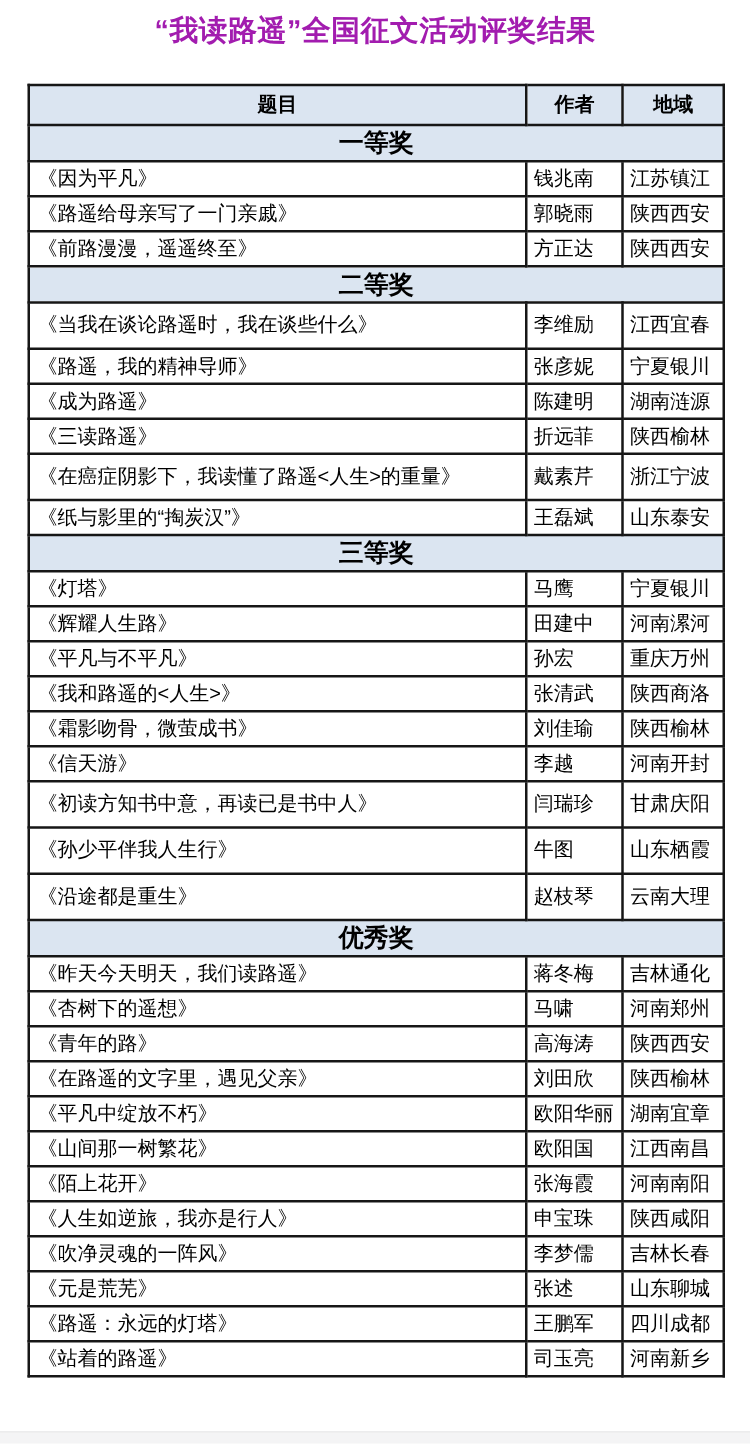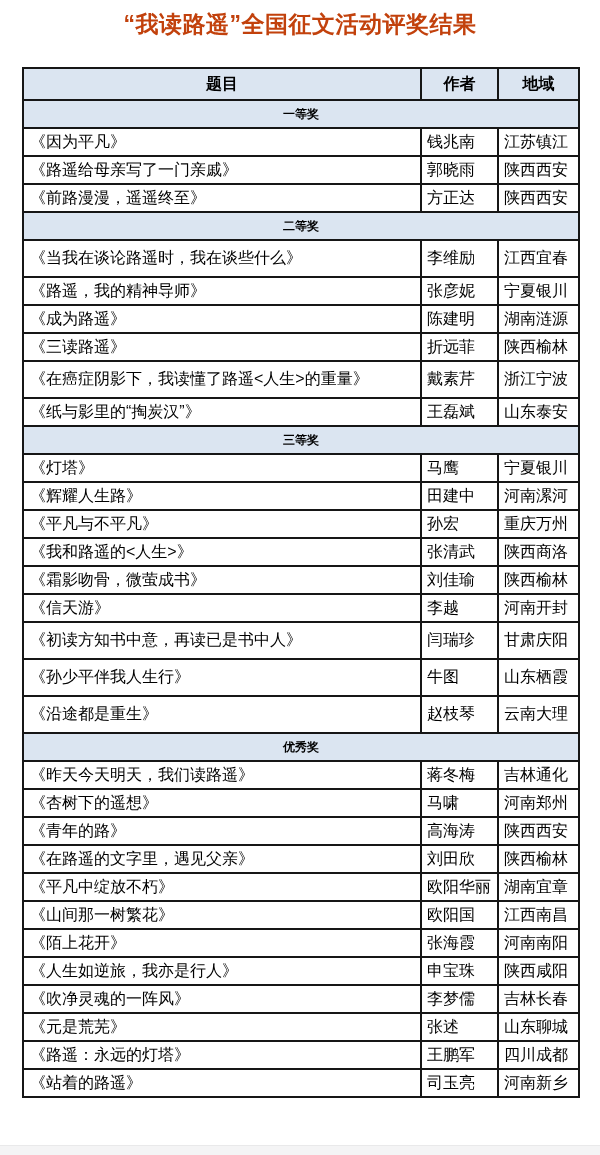--- a/index.html
+++ b/index.html
@@ -14,21 +14,21 @@
     overflow: hidden;
     font-family: "Liberation Sans", "DejaVu Sans", sans-serif;
     color: #000;
   }
   .page-title {
     margin: 9px 0 0 0;
     text-align: center;
     font-size: 23px;
     font-weight: 700;
     letter-spacing: 0.5px;
-    color: #c2410c;
+    color: #a21caf;
   }
   table.awards {
     border-collapse: collapse;
     table-layout: fixed;
     width: 556px;
     margin: 27px 0 0 22px;
   }
   table.awards th,
   table.awards td {
     border: 2px solid #161616;
@@ -39,21 +39,21 @@
     background: #dbe5f1;
     font-size: 16px;
     font-weight: 700;
     height: 30px;
     text-align: center;
     padding: 0;
     margin-left: 22px;
   }
   tr.section-row td {
     background: #dbe5f1;
-    font-size: 12px;
+    font-size: 20px;
     font-weight: 700;
     text-align: center;
     height: 26px;
     padding: 0;
   }
   tr.data-row td {
     font-size: 16px;
     font-weight: 400;
     height: 26px;
     background: #ffffff;

